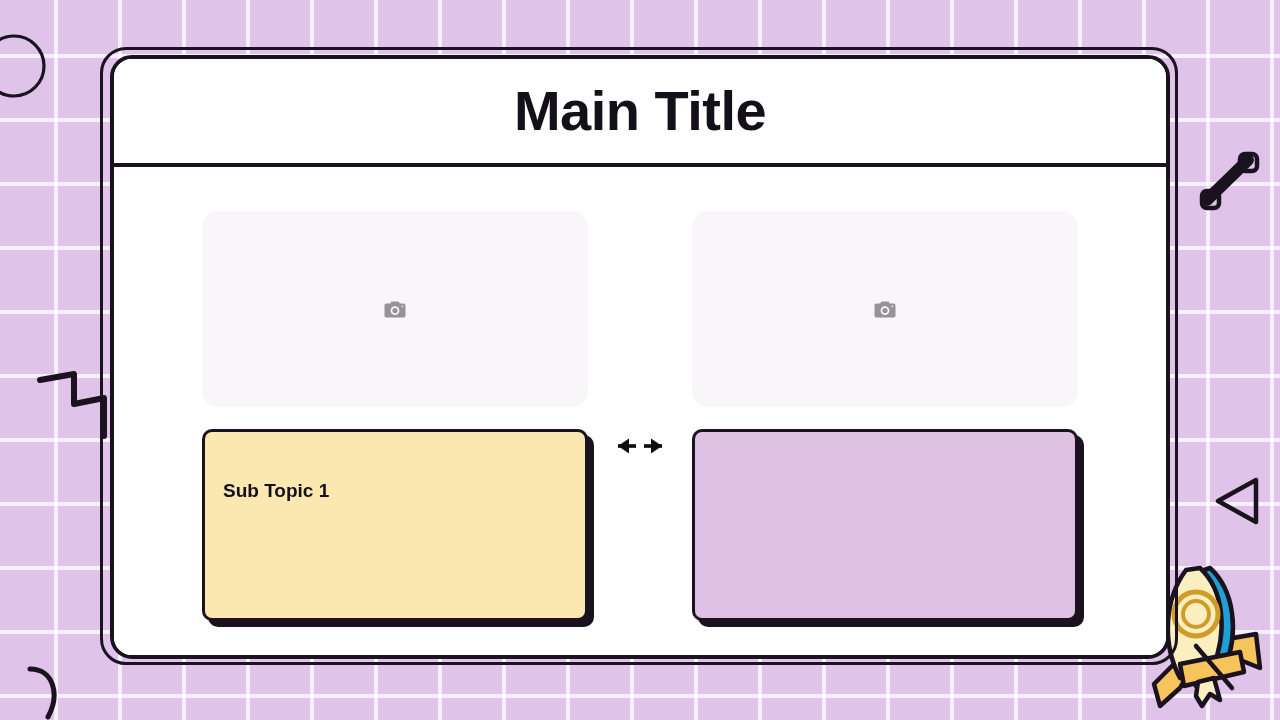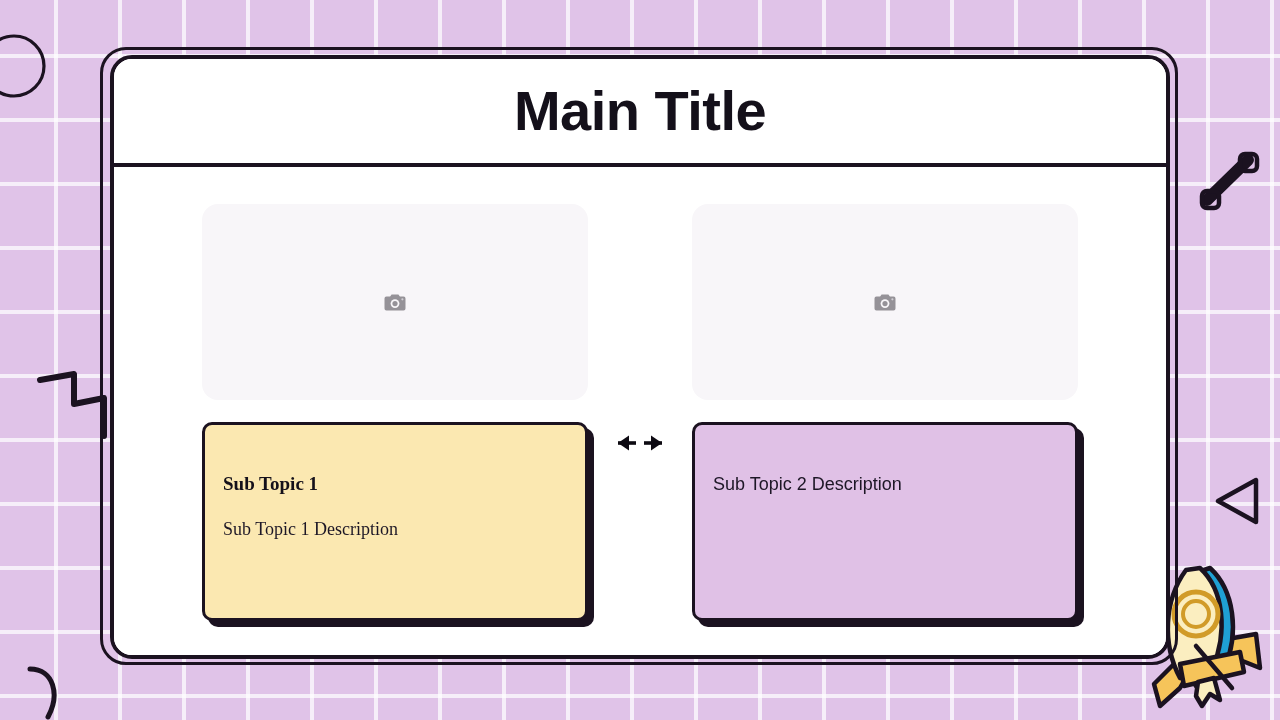--- a/index.html
+++ b/index.html
@@ -60,20 +60,21 @@
     top: 55px;
     width: 1060px;
     height: 604px;
     background: #ffffff;
     border: 4px solid #1b1220;
     border-radius: 22px;
     box-sizing: border-box;
     overflow: hidden;
     display: flex;
     flex-direction: column;
+    gap: 7px;
   }
 
   
   .board-header {
     height: 104px;
     flex: 0 0 104px;
     border-bottom: 4px solid #1b1220;
     display: flex;
     align-items: center;
     justify-content: center;
@@ -128,21 +129,21 @@
   
   .topic-card {
     flex: 1 1 auto;
     border: 3px solid #1b1220;
     border-radius: 10px;
     box-shadow: 6px 6px 0 0 #1b1220;
     box-sizing: border-box;
     padding: 48px 18px 18px 18px;
     position: relative;
   }
-  .topic-card.yellow { background: #fbe8b1; font-family: Liberation Serif, serif; }
+  .topic-card.yellow { background: #fbe8b1; }
   .topic-card.purple { background: #e0c1e6; }
 
   .topic-name {
     font-size: 19px;
     font-weight: 700;
     color: #14101a;
     margin: 0 0 22px 0;
     line-height: 1.2;
   }
   .topic-desc {
@@ -241,21 +242,20 @@
                        A1.9 1.9 0 0 1 0.5 15.6 L0.5 5.5 A1.9 1.9 0 0 1 2.4 3.6
                        L6.1 3.6 Z" fill="#8d8a90"></path>
               <circle cx="11" cy="10.6" r="4.4" fill="#f8f6f9"></circle>
               <circle cx="11" cy="10.6" r="2.6" fill="#8d8a90"></circle>
               <circle cx="18.4" cy="6.3" r="1.1" fill="#cfccd2"></circle>
             </svg>
           </div>
 
           <div class="topic-card yellow">
             <p class="topic-name">Sub Topic 1</p>
-            <p class="topic-desc">Sub Topic 1 Description</p>
           </div>
         </div>
 
         <div class="connector">
           <svg width="68" height="30" viewBox="0 0 68 30">
 
             <line x1="30" y1="15" x2="12" y2="15" stroke="#0d0a12" stroke-width="3.6" stroke-linecap="butt"></line>
             <path d="M12 15 L23 7.5 L23 22.5 Z" fill="#0d0a12"></path>
 
             <line x1="38" y1="15" x2="56" y2="15" stroke="#0d0a12" stroke-width="3.6" stroke-linecap="butt"></line>
@@ -270,20 +270,19 @@
                        L21.5 15.6 A1.9 1.9 0 0 1 19.6 17.5 L2.4 17.5
                        A1.9 1.9 0 0 1 0.5 15.6 L0.5 5.5 A1.9 1.9 0 0 1 2.4 3.6
                        L6.1 3.6 Z" fill="#8d8a90"></path>
               <circle cx="11" cy="10.6" r="4.4" fill="#f8f6f9"></circle>
               <circle cx="11" cy="10.6" r="2.6" fill="#8d8a90"></circle>
               <circle cx="18.4" cy="6.3" r="1.1" fill="#cfccd2"></circle>
             </svg>
           </div>
 
           <div class="topic-card purple">
-            <p class="topic-desc">Sub Topic 2 Description</p>
           </div>
         </div>
 
       </div>
     </div>
   </div>
 </div>
 
 </body></html>

